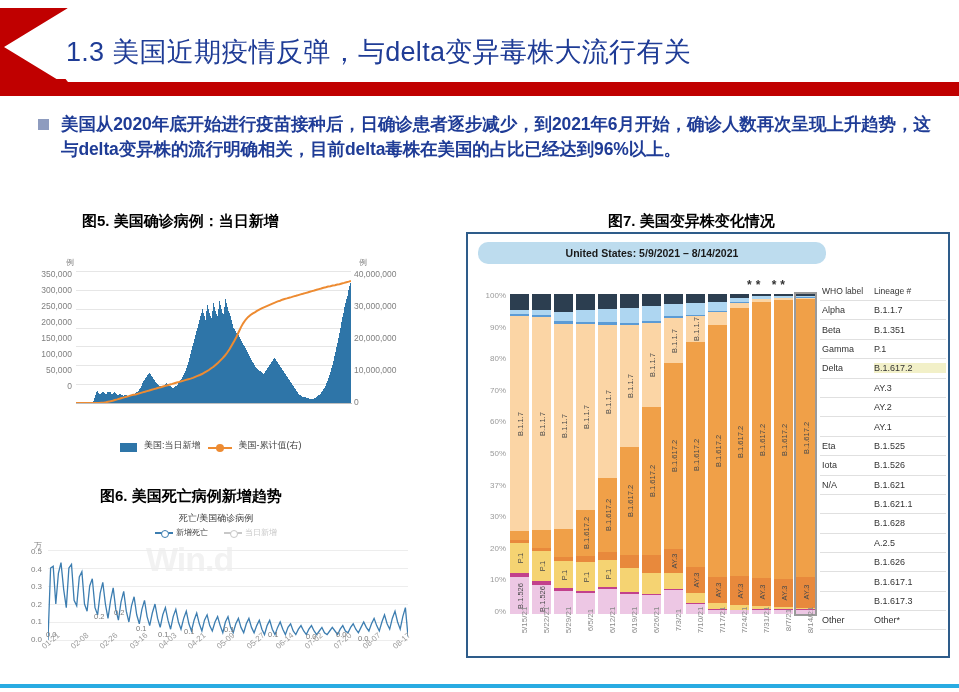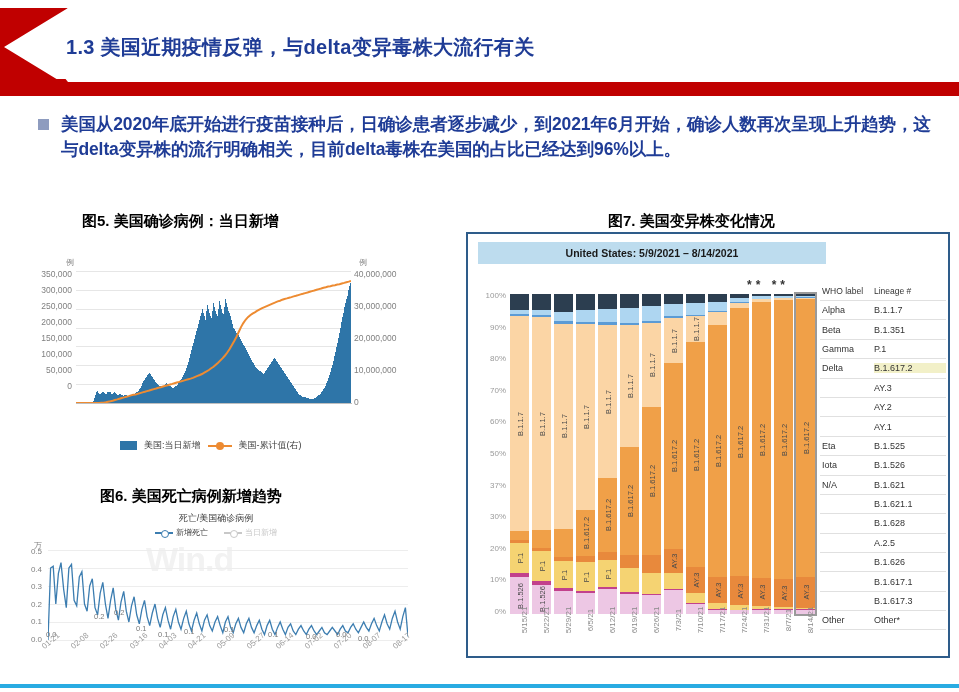--- a/index.html
+++ b/index.html
@@ -23,21 +23,21 @@
     background: #C00000;
     clip-path: polygon(0 0, 959px 0, 959px 17px, 0 17px);
   }
   .banner-white-wedge {
     position: absolute; left: 38px; top: 0; width: 921px; height: 74px;
     background: #ffffff;
     clip-path: polygon(30px 0, 921px 0, 921px 74px, 30px 74px, 0 37px);
   }
   .banner-title {
     position: absolute; left: 66px; top: 26px;
-    font-size: 20px; font-weight: bold; color: #1F3C96;
+    font-size: 27px; font-weight: normal; color: #1F3C96;
     letter-spacing: 0.3px; white-space: nowrap;
   }
 
   
   .bullet-wrap { position: absolute; left: 38px; top: 112px; width: 900px; display: flex; gap: 12px; }
   .bullet-mark { width: 11px; height: 11px; background: #8E9CBF; margin-top: 7px; flex: 0 0 auto; }
   .bullet-text {
     font-size: 17.5px; font-weight: bold; color: #1F3C96;
     line-height: 1.42; letter-spacing: -0.1px;
   }
@@ -56,21 +56,21 @@
   .c5-y2labels { position: absolute; left: 330px; top: 26px; width: 70px; }
   .c5-y2labels div { font-size: 8.5px; color: #808080; text-align: left; height: 32px; line-height: 10px; }
   .c5-plot { position: absolute; left: 52px; top: 28px; width: 275px; height: 132px; }
   .c5-grid { position: absolute; left: 0; right: 0; height: 1px; background: #e6e6e6; }
   .c5-bars { position: absolute; left: 0; bottom: 0; width: 100%; height: 100%; display: flex; align-items: flex-end; }
   .c5-bars i { flex: 1 1 auto; background: #2E75A8; display: block; }
   .c5-line { position: absolute; left: 0; top: 0; width: 100%; height: 100%; }
   .c5-axis { position: absolute; left: 52px; top: 160px; width: 276px; height: 1px; background: #bfbfbf; }
   .c5-xlabels { position: absolute; left: 20px; top: 164px; width: 380px; display: flex; }
   .c5-xlabels div { font-size: 8.5px; color: #808080; width: 20%; text-align: center; }
-  .c5-legend { position: absolute; left: 96px; top: 196px; display: flex; align-items: center; gap: 7px; font-size: 9px; color: #404040; }
+  .c5-legend { position: absolute; left: 96px; top: 196px; display: flex; align-items: flex-end; gap: 7px; font-size: 9px; color: #404040; }
   .c5-legend .sw { width: 17px; height: 9px; background: #2E75A8; display: inline-block; }
   .c5-legend .ln { width: 24px; height: 9px; position: relative; display: inline-block; }
   .c5-legend .ln::before { content: ""; position: absolute; left: 0; top: 4px; width: 24px; height: 2px; background: #ED8B32; }
   .c5-legend .ln::after { content: ""; position: absolute; left: 8px; top: 1px; width: 8px; height: 8px; border-radius: 50%; background: #ED8B32; }
 
   
   .chart6 { position: absolute; left: 6px; top: 512px; width: 420px; height: 170px; }
   .c6-subtitle { position: absolute; left: 0; top: 0; width: 420px; text-align: center; font-size: 9px; color: #404040; }
   .c6-legend { position: absolute; left: 0; top: 15px; width: 420px; display: flex; justify-content: center; gap: 16px; font-size: 8px; color: #404040; }
   .c6-legend span { display: flex; align-items: center; gap: 3px; }
@@ -90,21 +90,21 @@
   .c6-dlabel { position: absolute; font-size: 7.5px; color: #7a7a7a; }
 
   
   .chart7 {
     position: absolute; left: 466px; top: 232px; width: 484px; height: 426px;
     border: 2px solid #2E5C8A; background: #fff;
   }
   .c7-header {
     position: absolute; left: 10px; top: 8px; width: 348px; height: 22px;
     background: #BDDCEE; color: #1a1a1a; font-size: 10.5px; font-weight: bold;
-    display: flex; align-items: center; justify-content: center;
+    display: flex; align-items: center; justify-content: center; border-radius: 10px;
   }
   .c7-stars { position: absolute; left: 279px; top: 44px; font-size: 12px; font-weight: bold; color: #333; letter-spacing: 4px; }
   .c7-ylabels { position: absolute; left: 6px; top: 58px; width: 32px; }
   .c7-ylabels div { font-size: 8px; color: #9a9a9a; text-align: right; height: 31.6px; line-height: 8px; }
   .c7-plot { position: absolute; left: 42px; top: 60px; width: 305px; height: 320px; display: flex; gap: 3px; }
   .c7-bar { flex: 1 1 auto; display: flex; flex-direction: column; position: relative; }
   .c7-seg { width: 100%; position: relative; overflow: hidden; }
   .c7-seg span {
     position: absolute; left: 50%; top: 50%;
     transform: translate(-50%,-50%) rotate(-90deg);

